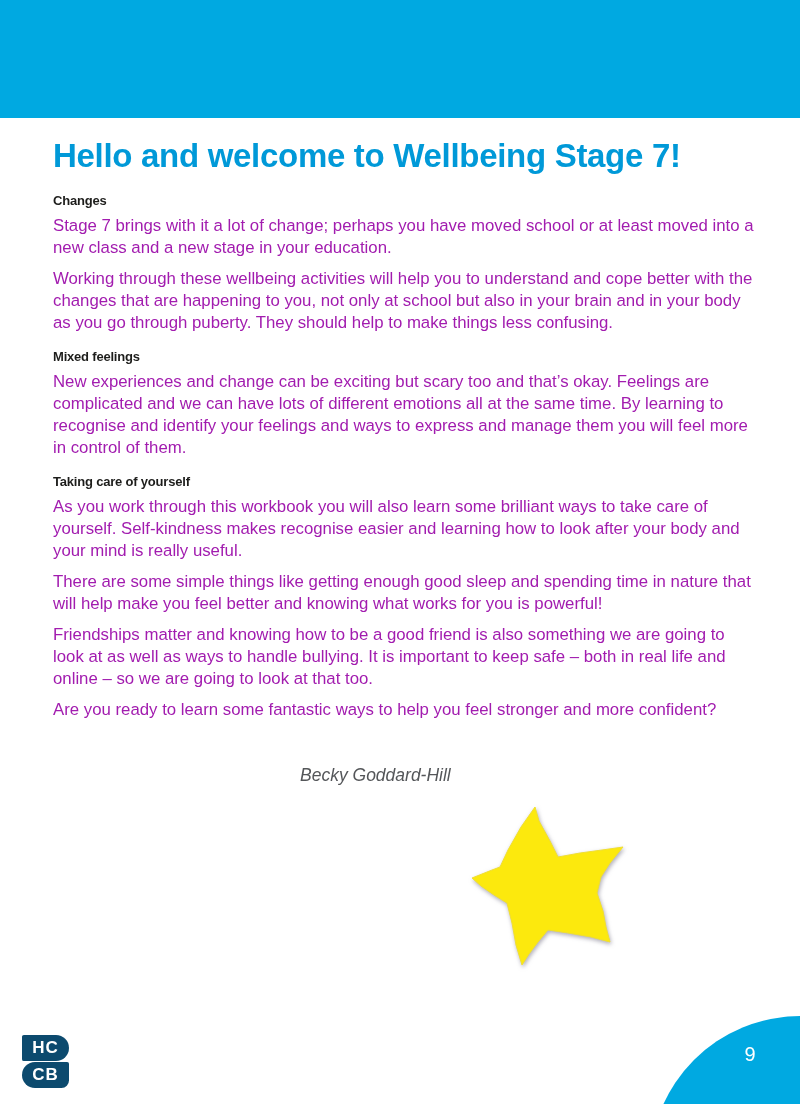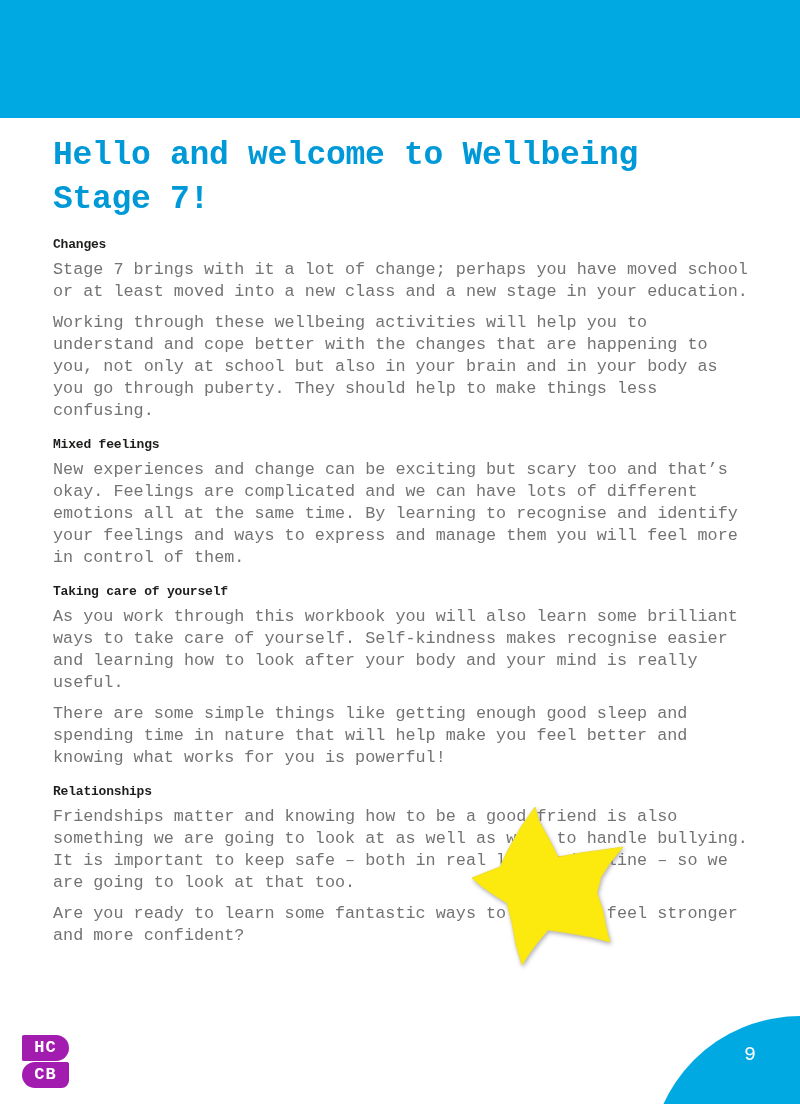--- a/index.html
+++ b/index.html
@@ -4,21 +4,21 @@
 <style>
   * { box-sizing: border-box; }
   html, body { margin: 0; padding: 0; }
   body {
     width: 800px; height: 1104px;
     background: #ffffff;
     font-family: "Liberation Sans", sans-serif;
     position: relative;
     overflow: hidden;
   }
-  .page { position: relative; width: 800px; height: 1104px; font-family: Liberation Mono, monospace; }
+  .page { position: relative; width: 800px; height: 1104px; }
 
   .header-band {
     position: absolute; left: 0; top: 0;
     width: 800px; height: 118px;
     background: #00a9e1;
   }
 
   .content {
     position: absolute; left: 53px; top: 118px;
     width: 710px;
@@ -35,21 +35,21 @@
   }
 
   .section h2 {
     color: #1d1d1b;
     font-size: 13px;
     font-weight: bold;
     margin: 15px 0 3px 0;
     letter-spacing: -0.2px;
   }
   .section p {
-    color: #737373;
+    color: #a21caf;
     font-size: 16.8px;
     line-height: 22px;
     margin: 7px 16px 9px 0;
     width: 702px;
   }
 
   .signature {
     color: #545659;
     font-size: 17.5px;
     font-style: italic;
@@ -60,21 +60,21 @@
     position: absolute; left: 450px; top: 795px;
     width: 210px; height: 200px;
   }
   .star-wrap svg { filter: drop-shadow(1.5px 2.5px 2px rgba(110,105,125,0.55)); }
 
   .publisher-logo {
     position: absolute; left: 22px; top: 1035px;
     width: 48px;
   }
   .logo-block {
-    background: #a21caf;
+    background: #0c4a6e;
     color: #ffffff;
     font-weight: bold;
     font-size: 17px;
     letter-spacing: 1px;
     width: 47px; height: 26px;
     line-height: 26px;
     text-align: center;
     margin-bottom: 1px;
   }
   .logo-block.top { border-radius: 2px 14px 14px 2px; }
@@ -115,25 +115,25 @@
       <p>New experiences and change can be exciting but scary too and that’s okay. Feelings are complicated and we can have lots of different emotions all at the same time. By learning to recognise and identify your feelings and ways to express and manage them you will feel more in control of them.</p>
     </div>
 
     <div class="section">
       <h2>Taking care of yourself</h2>
       <p>As you work through this workbook you will also learn some brilliant ways to take care of yourself. Self-kindness makes recognise easier and learning how to look after your body and your mind is really useful.</p>
       <p>There are some simple things like getting enough good sleep and spending time in nature that will help make you feel better and knowing what works for you is powerful!</p>
     </div>
 
     <div class="section">
-      <h2>Relationships</h2>
       <p>Friendships matter and knowing how to be a good friend is also something we are going to look at as well as ways to handle bullying. It is important to keep safe – both in real life and online – so we are going to look at that too.</p>
       <p>Are you ready to learn some fantastic ways to help you feel stronger and more confident?</p>
     </div>
 
+    <div class="signature">Becky Goddard-Hill</div>
 
   </div>
 
   <div class="star-wrap">
     <svg width="210" height="200" viewBox="0 0 210 200">
       <path fill="#fce90d" stroke="#f0df33" stroke-width="1" stroke-linejoin="round" d="M 85,12
            L 89,26 L 100,46 L 108,62
            L 130,58 L 152,55 L 173,52
            L 160,68 L 151,82 L 147,98
            L 153,116 L 156,132 L 160,147

